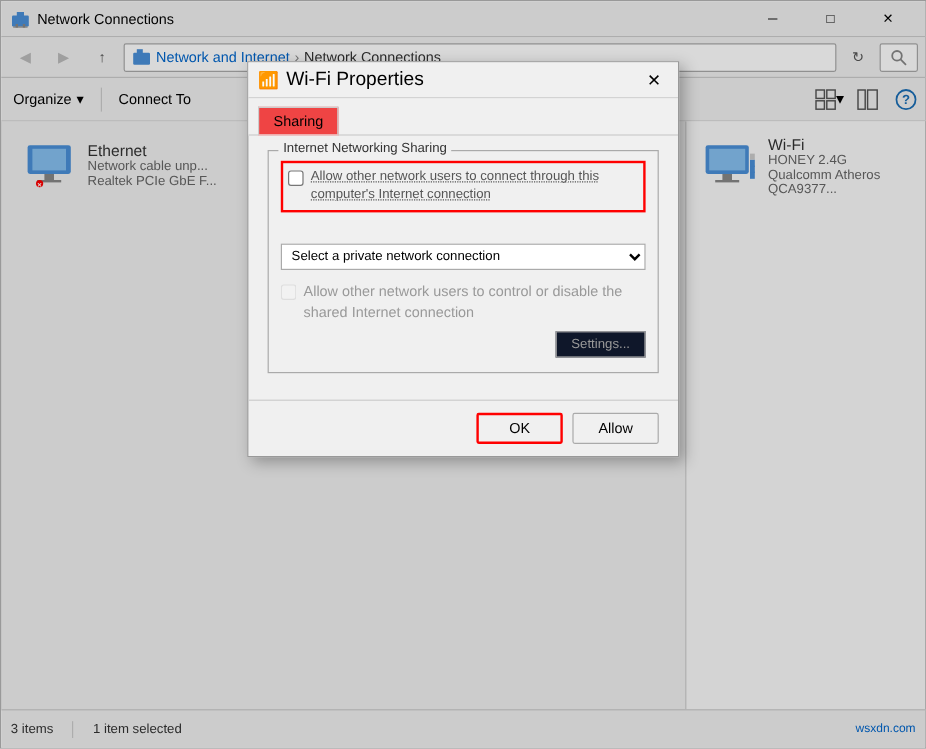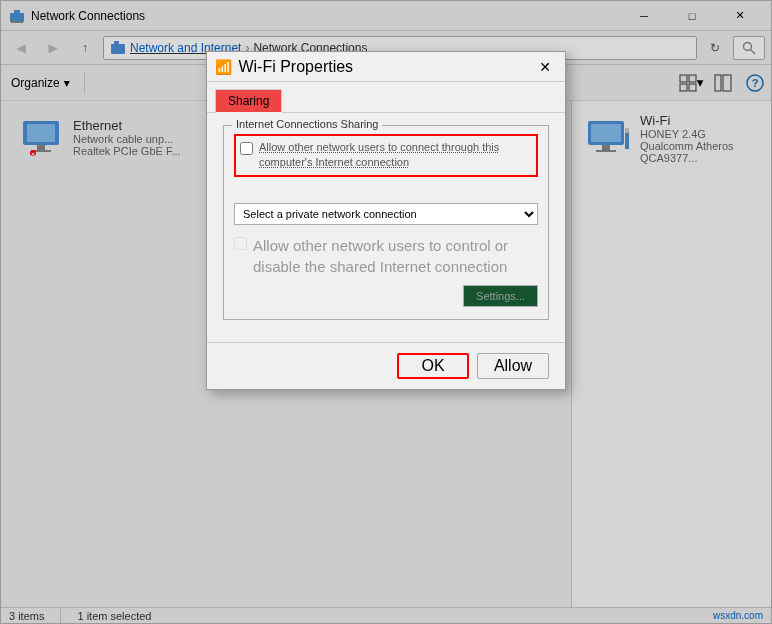--- a/index.html
+++ b/index.html
@@ -90,21 +90,20 @@
       flex: 1;
       height: 24px;
       background: white;
       border: 1px solid #aaa;
       border-radius: 2px;
       display: flex;
       align-items: center;
       padding: 0 6px;
       font-size: 12px;
       color: #333;
-      text-decoration: underline;
     }
     .breadcrumb-sep {
       margin: 0 4px;
       color: #888;
     }
     .search-box {
       width: 32px;
       height: 24px;
       background: white;
       border: 1px solid #aaa;
@@ -212,21 +211,21 @@
       width: 48px;
       height: 48px;
       position: relative;
       display: flex;
       align-items: center;
       justify-content: center;
     }
 
     
     .status-bar {
-      height: 16px;
+      height: 32px;
       background: #f0f0f0;
       border-top: 1px solid #ccc;
       display: flex;
       align-items: center;
       padding: 0 8px;
       font-size: 11px;
       color: #333;
       gap: 16px;
     }
     .status-sep {
@@ -380,51 +379,51 @@
       margin-bottom: 8px;
     }
     .checkbox-input-disabled {
       width: 13px;
       height: 13px;
       margin-top: 2px;
       flex-shrink: 0;
       opacity: 0.5;
     }
     .checkbox-label-disabled {
-      font-size: 15px;
+      font-size: 12px;
       color: #999;
       line-height: 1.4;
     }
     .settings-btn-row {
       display: flex;
       justify-content: flex-end;
       margin-top: 8px;
     }
     .settings-btn {
       height: 22px;
       padding: 0 12px;
       font-size: 11px;
       border: 1px solid #aaa;
-      background: #14532d;
+      background: #0f172a;
       cursor: pointer;
       color: #999;
     }
 
     
     .dialog-buttons {
       display: flex;
       justify-content: flex-end;
       gap: 8px;
       padding: 10px 16px;
       border-top: 1px solid #ccc;
     }
     .dlg-btn {
       width: 72px;
       height: 26px;
-      font-size: 16px;
+      font-size: 12px;
       border: 1px solid #aaa;
       background: #f0f0f0;
       cursor: pointer;
       border-radius: 2px;
     }
     .dlg-btn.ok {
       border: 2px solid red;
       background: #f0f0f0;
     }
   </style>
@@ -472,20 +471,23 @@
       </svg>
     </div>
   </div>
 
   <div class="toolbar">
     <button class="toolbar-btn">
       <span>Organize</span>
       <span>▾</span>
     </button>
     <div class="toolbar-sep"></div>
+    <button class="toolbar-btn">
+      <span>Connect To</span>
+    </button>
     <div class="toolbar-icons">
       <button class="toolbar-icon-btn">
         <svg width="18" height="18" viewBox="0 0 18 18">
           <rect x="1" y="1" width="7" height="7" fill="none" stroke="#555" stroke-width="1.2"></rect>
           <rect x="10" y="1" width="7" height="7" fill="none" stroke="#555" stroke-width="1.2"></rect>
           <rect x="1" y="10" width="7" height="7" fill="none" stroke="#555" stroke-width="1.2"></rect>
           <rect x="10" y="10" width="7" height="7" fill="none" stroke="#555" stroke-width="1.2"></rect>
         </svg>
         <span>▾</span>
       </button>
@@ -573,21 +575,21 @@
 
       <div class="dialog-tabs">
         <button class="dialog-tab active">
           <span>Sharing</span>
         </button>
       </div>
 
       <div class="dialog-content">
 
         <div class="group-box">
-          <span class="group-box-label">Internet Connections Sharing</span>
+          <span class="group-box-label">Internet Networking Sharing</span>
 
           <div class="checkbox-row">
             <input type="checkbox" class="checkbox-input" style="">
             <label class="checkbox-label">Allow other network users to connect through this computer's Internet connection</label>
           </div>
 
 
           <div class="dropdown-row">
             <select class="dropdown-select">
               <option>Select a private network connection</option>

